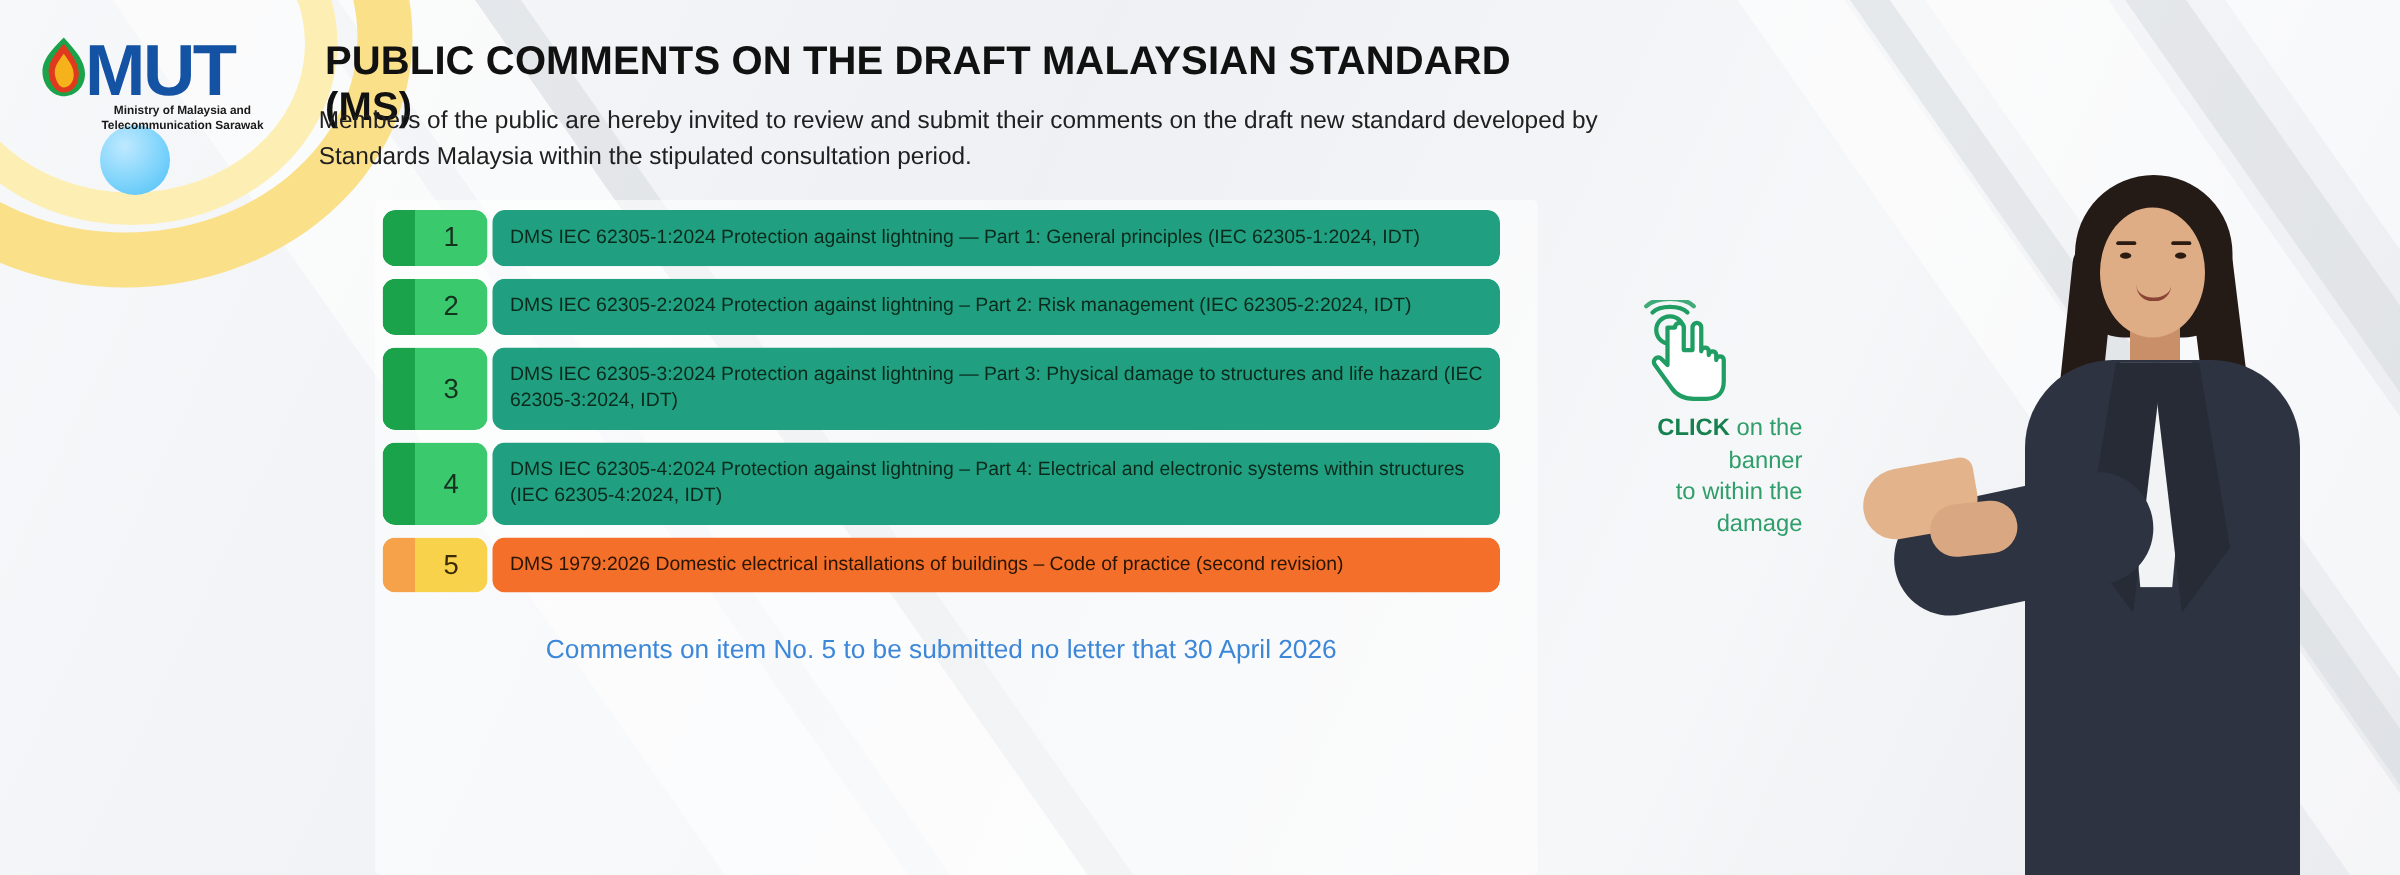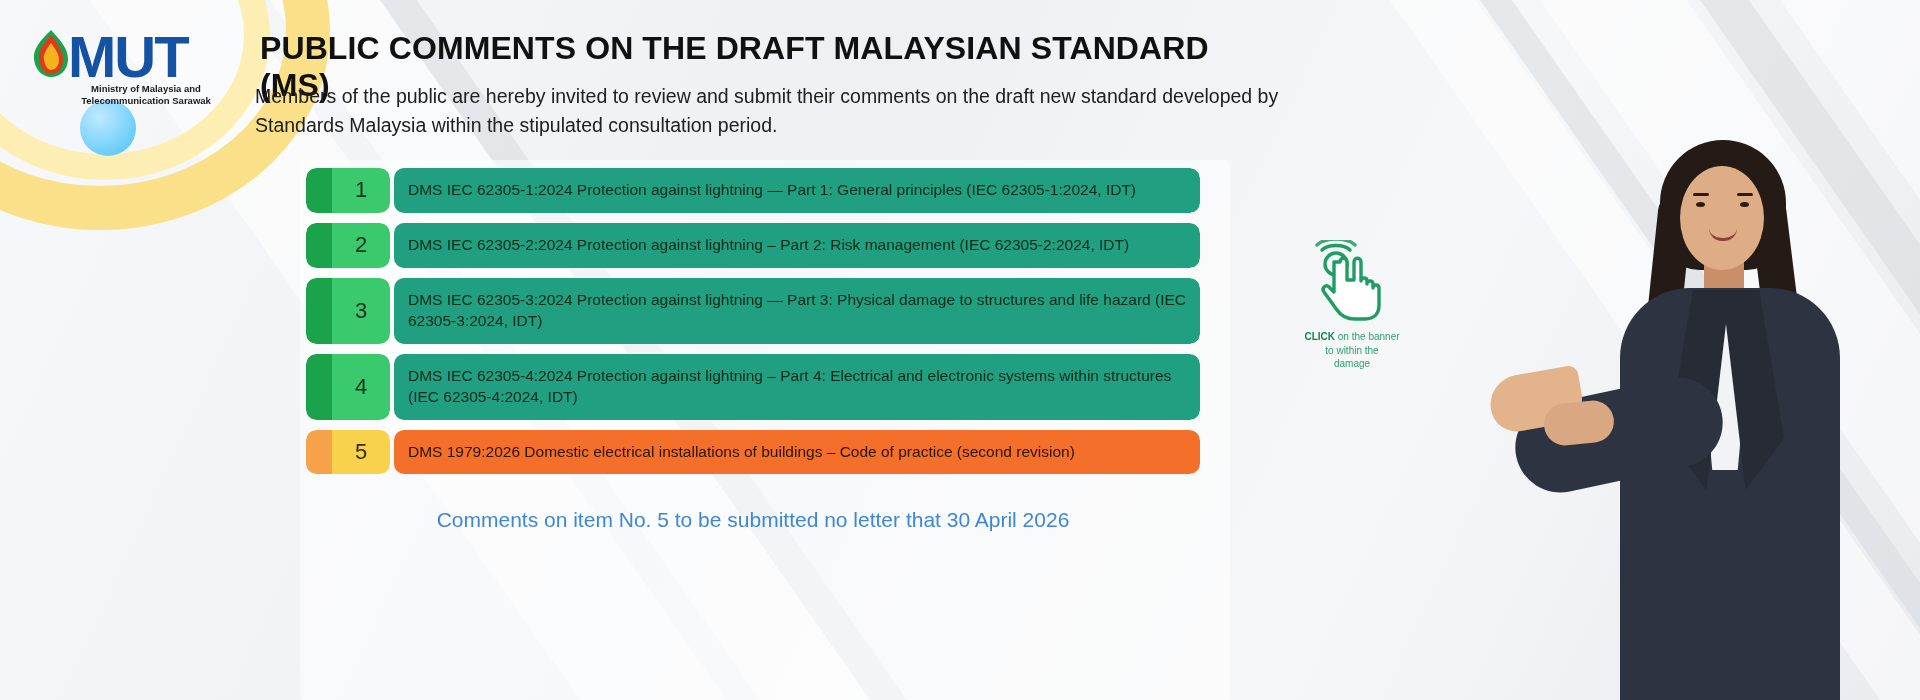--- a/index.html
+++ b/index.html
@@ -150,23 +150,24 @@
   
   #callout {
     position: absolute;
     left: 1262px; top: 240px;
     width: 180px;
     text-align: center;
   }
   #callout svg { display: block; margin: 0 auto; }
   #callout .ctext {
     margin-top: 6px;
-    font-size: 10px;
+    font-size: 19px;
     color: #2f9e6a;
     line-height: 1.35;
+    text-align: right;
   }
   #callout .ctext b { color: #17804f; }
 
   
   #person {
     position: absolute;
     right: 0; bottom: 0;
     width: 420px; height: 560px;
   }
   .p-hair {

